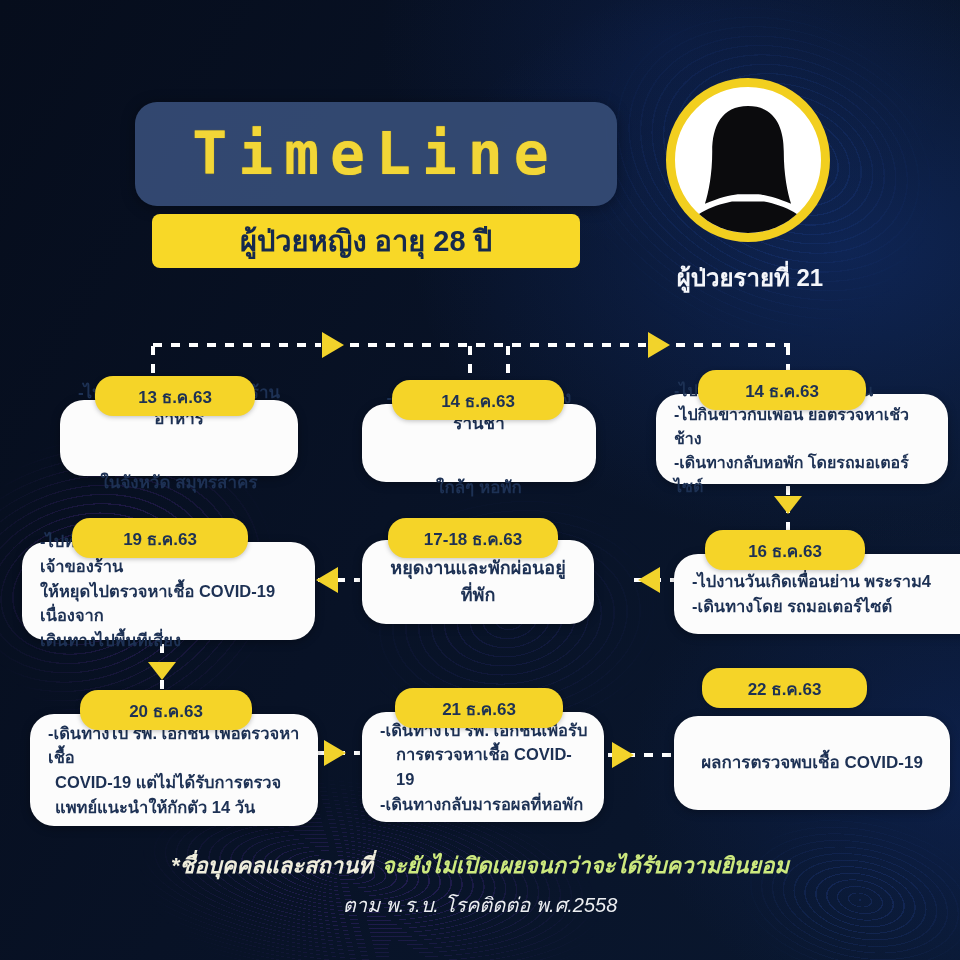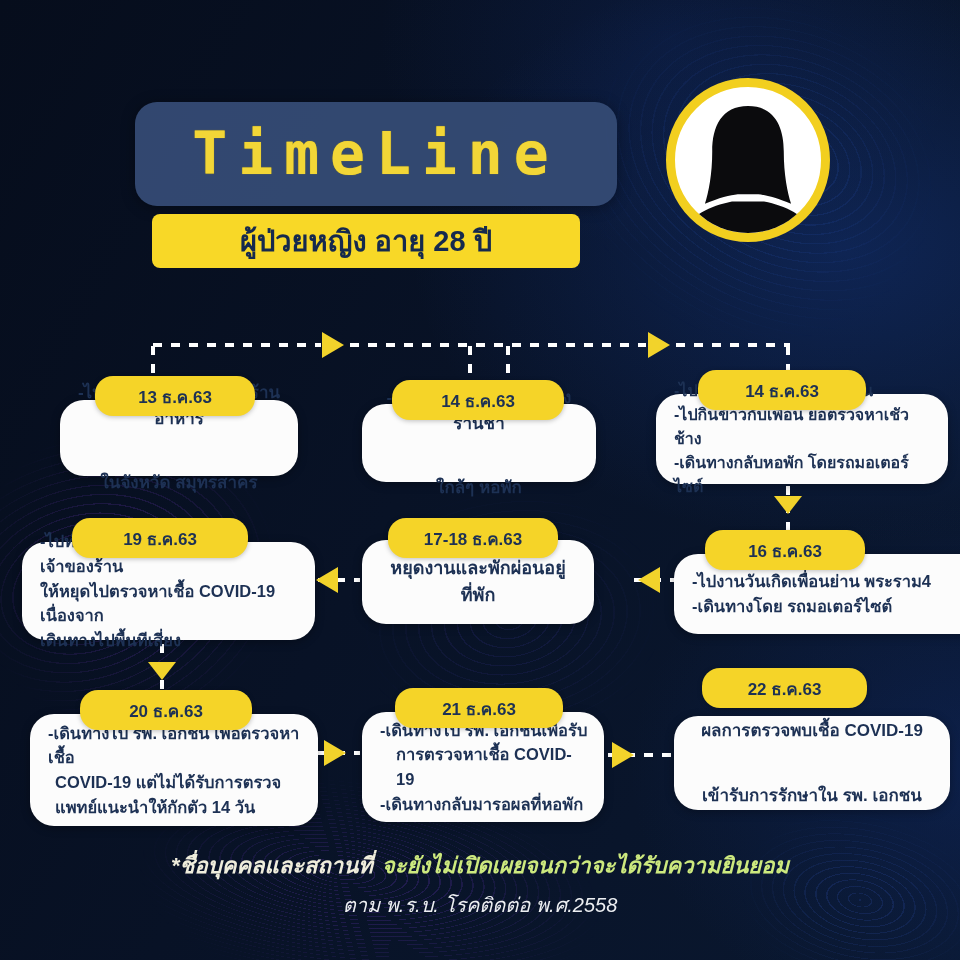--- a/index.html
+++ b/index.html
@@ -87,20 +87,21 @@
   <div class="subtitle-box">
     <span class="subtitle-text">ผู้ป่วยหญิง อายุ 28 ปี</span>
   </div>
 
   <div class="avatar">
     <svg width="146" height="146" viewBox="0 0 100 100">
       <path fill="#0b0b0d" d="M50,13 C32,13 25.5,27 25.5,44 C25.5,60 23,72 20.5,80 C30,76 38,74 43,73.5 L57,73.5 C62,74 70,76 79.5,80 C77,72 74.5,60 74.5,44 C74.5,27 68,13 50,13 Z"></path>
       <path fill="#0b0b0d" d="M6,100 C10,88 24,81.5 39,78.5 L61,78.5 C76,81.5 90,88 94,100 Z"></path>
     </svg>
   </div>
+  <div class="patient-label">ผู้ป่วยรายที่ 21</div>
 
   <div class="dash-v" style="left:151px;top:346px;height:32px;"></div>
   <div class="dash-h" style="left:153px;top:343px;width:168px;"></div>
   <div class="arr right" style="left:322px;top:332px;"></div>
   <div class="dash-h" style="left:350px;top:343px;width:296px;"></div>
   <div class="dash-v" style="left:468px;top:346px;height:48px;"></div>
   <div class="dash-v" style="left:506px;top:346px;height:48px;"></div>
   <div class="arr right" style="left:648px;top:332px;"></div>
   <div class="dash-h" style="left:676px;top:343px;width:114px;"></div>
   <div class="dash-v" style="left:786px;top:346px;height:26px;"></div>
@@ -188,21 +189,20 @@
   </div>
 
   <div class="dash-h" style="left:608px;top:753px;width:64px;"></div>
   <div class="arr right" style="left:612px;top:742px;"></div>
 
   <div class="badge" style="left:702px;top:668px;width:165px;">
       <span>22 ธ.ค.63</span>
     </div>
   <div class="card centered" style="left:674px;top:716px;width:276px;height:94px;">
     <div class="line">ผลการตรวจพบเชื้อ COVID-19</div>
-    <div class="line">เข้ารับการรักษาใน รพ. เอกชน</div>
   </div>
 
   <div class="footer">
     <div class="l1">
       <span class="pfx">*ชื่อบุคคลและสถานที่</span><span class="grn">จะยังไม่เปิดเผยจนกว่าจะได้รับความยินยอม</span>
     </div>
     <div class="l2">ตาม พ.ร.บ. โรคติดต่อ พ.ศ.2558</div>
   </div>
 
 </div>

